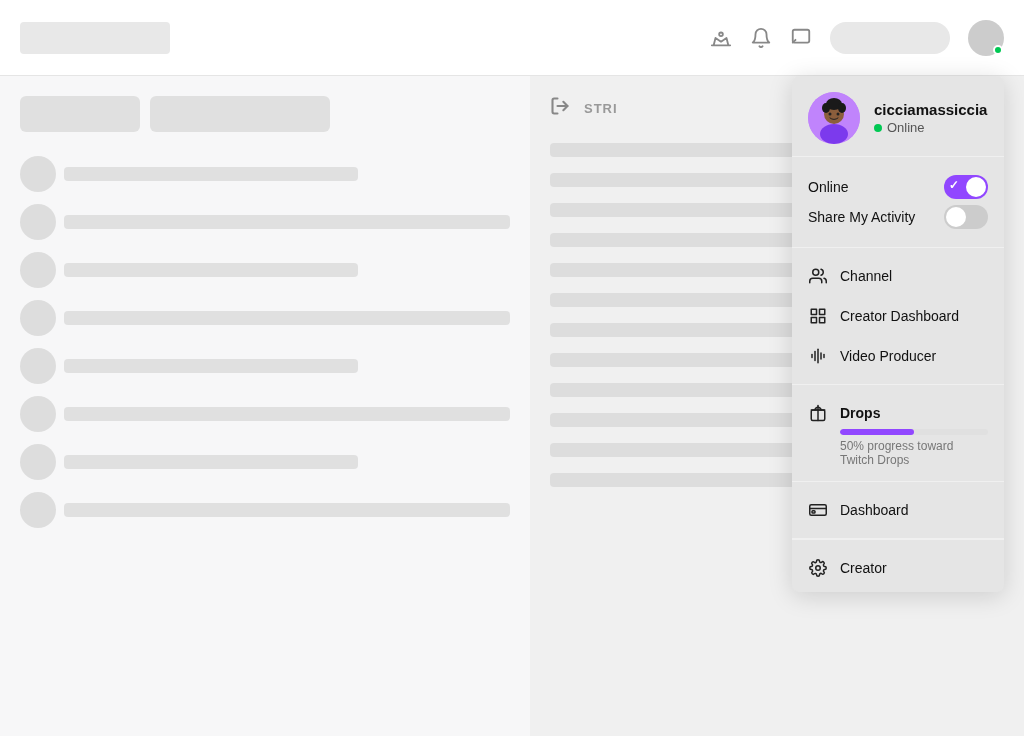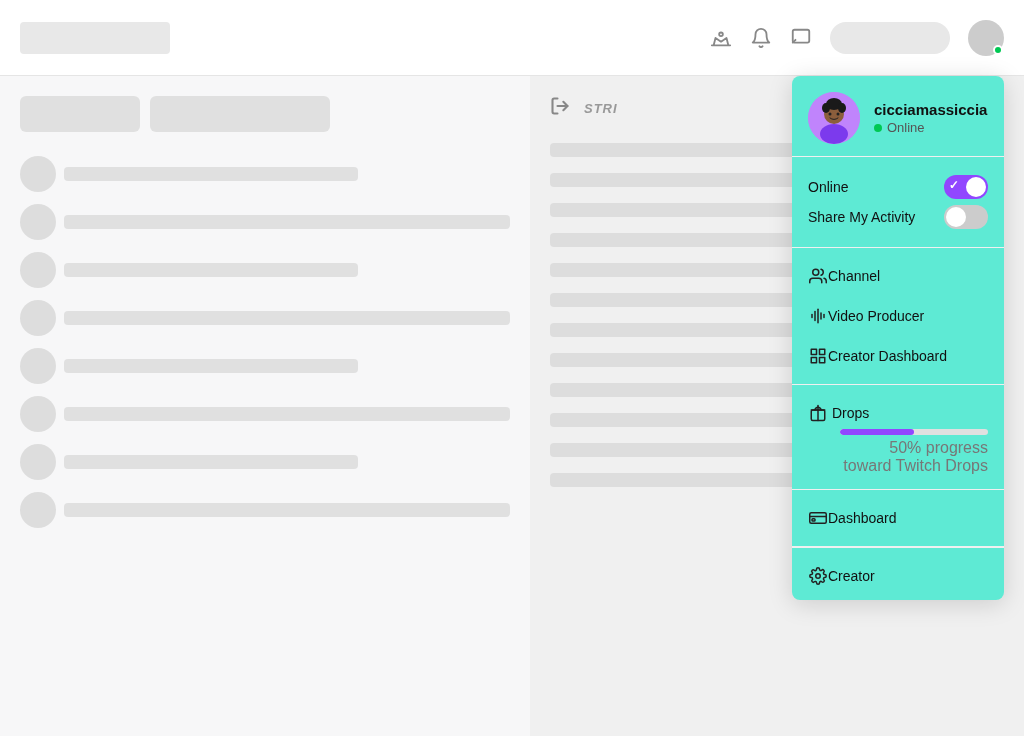--- a/index.html
+++ b/index.html
@@ -68,21 +68,20 @@
       background: #00c853;
       border-radius: 50%;
       border: 2px solid #fff;
     }
 
     
     .main-layout {
       display: flex;
       margin-top: 76px;
       height: calc(736px - 76px);
-      font-style: italic;
     }
 
     
     .sidebar {
       width: 530px;
       background: #f7f7f8;
       padding: 20px;
       display: flex;
       flex-direction: column;
       gap: 12px;
@@ -159,26 +158,25 @@
     .content-bar.w60 { width: 60%; }
     .content-bar.w85 { width: 85%; }
     .content-bar.w75 { width: 75%; }
 
     
     .dropdown-overlay {
       position: fixed;
       top: 76px;
       right: 20px;
       width: 212px;
-      background: #5eead4;
+      background: #e5e5e5;
       border-radius: 8px;
       box-shadow: 0 4px 24px rgba(0,0,0,0.15);
       z-index: 100;
       overflow: hidden;
-      text-align: right;
     }
 
     .dropdown-header {
       display: flex;
       align-items: center;
       gap: 14px;
       padding: 16px 16px 12px;
       border-bottom: 1px solid #f0f0f0;
     }
     .dropdown-avatar {
@@ -275,20 +273,21 @@
     .menu-section {
       padding: 8px 0;
       border-bottom: 1px solid #f0f0f0;
     }
     .menu-section:last-child {
       border-bottom: none;
     }
     .menu-item {
       display: flex;
       align-items: center;
+      gap: 12px;
       padding: 10px 16px;
       cursor: pointer;
       font-size: 14px;
       color: #111;
       font-weight: 500;
     }
     .menu-icon {
       width: 20px;
       height: 20px;
       display: flex;
@@ -299,41 +298,42 @@
       flex-shrink: 0;
     }
 
     
     .drops-section {
       padding: 8px 0 4px;
     }
     .drops-item {
       display: flex;
       align-items: center;
-      gap: 4px;
+      gap: 12px;
       padding: 10px 16px 4px;
       cursor: pointer;
+      font-weight: bold;
     }
     .drops-progress-area {
       padding: 2px 16px 10px 48px;
     }
     .drops-progress-bar-bg {
       height: 6px;
       background: #e0e0e0;
       border-radius: 3px;
       overflow: hidden;
       margin-bottom: 4px;
     }
     .drops-progress-bar-fill {
       height: 100%;
       background: #9147ff;
       border-radius: 3px;
     }
     .drops-progress-text {
-      font-size: 16px;
+      font-size: 12px;
       color: #777;
     }
 
     
     .menu-section-bottom {
       padding: 8px 0 4px;
       border-top: 1px solid #f0f0f0;
     }
   </style>
 </head>
@@ -497,39 +497,39 @@
           <circle cx="9" cy="7" r="4"></circle>
           <path d="M23 21v-2a4 4 0 0 0-3-3.87"></path>
           <path d="M16 3.13a4 4 0 0 1 0 7.75"></path>
         </svg>
       </div>
       <span>Channel</span>
     </div>
     <div class="menu-item">
       <div class="menu-icon">
         <svg width="18" height="18" viewBox="0 0 24 24" fill="none" stroke="#222" stroke-width="2" stroke-linecap="round" stroke-linejoin="round">
+          <rect x="3" y="3" width="7" height="7"></rect>
+          <rect x="14" y="3" width="7" height="7"></rect>
+          <rect x="3" y="14" width="7" height="7"></rect>
+          <rect x="14" y="14" width="7" height="7"></rect>
+        </svg>
+      </div>
+      <span>Creator Dashboard</span>
+    </div>
+    <div class="menu-item">
+      <div class="menu-icon">
+        <svg width="18" height="18" viewBox="0 0 24 24" fill="none" stroke="#222" stroke-width="2" stroke-linecap="round" stroke-linejoin="round">
           <line x1="8" y1="6" x2="8" y2="18"></line>
           <line x1="12" y1="3" x2="12" y2="21"></line>
           <line x1="16" y1="8" x2="16" y2="16"></line>
           <line x1="4" y1="10" x2="4" y2="14"></line>
           <line x1="20" y1="10" x2="20" y2="14"></line>
         </svg>
       </div>
       <span>Video Producer</span>
-    </div>
-    <div class="menu-item">
-      <div class="menu-icon">
-        <svg width="18" height="18" viewBox="0 0 24 24" fill="none" stroke="#222" stroke-width="2" stroke-linecap="round" stroke-linejoin="round">
-          <rect x="3" y="3" width="7" height="7"></rect>
-          <rect x="14" y="3" width="7" height="7"></rect>
-          <rect x="3" y="14" width="7" height="7"></rect>
-          <rect x="14" y="14" width="7" height="7"></rect>
-        </svg>
-      </div>
-      <span>Creator Dashboard</span>
     </div>
   </div>
 
   <div class="menu-section drops-section">
 
     <div class="drops-item menu-item">
       <div class="menu-icon">
         <svg width="18" height="18" viewBox="0 0 24 24" fill="none" stroke="#222" stroke-width="2" stroke-linecap="round" stroke-linejoin="round">
 
           <rect x="3" y="8" width="18" height="14" rx="2"></rect>

